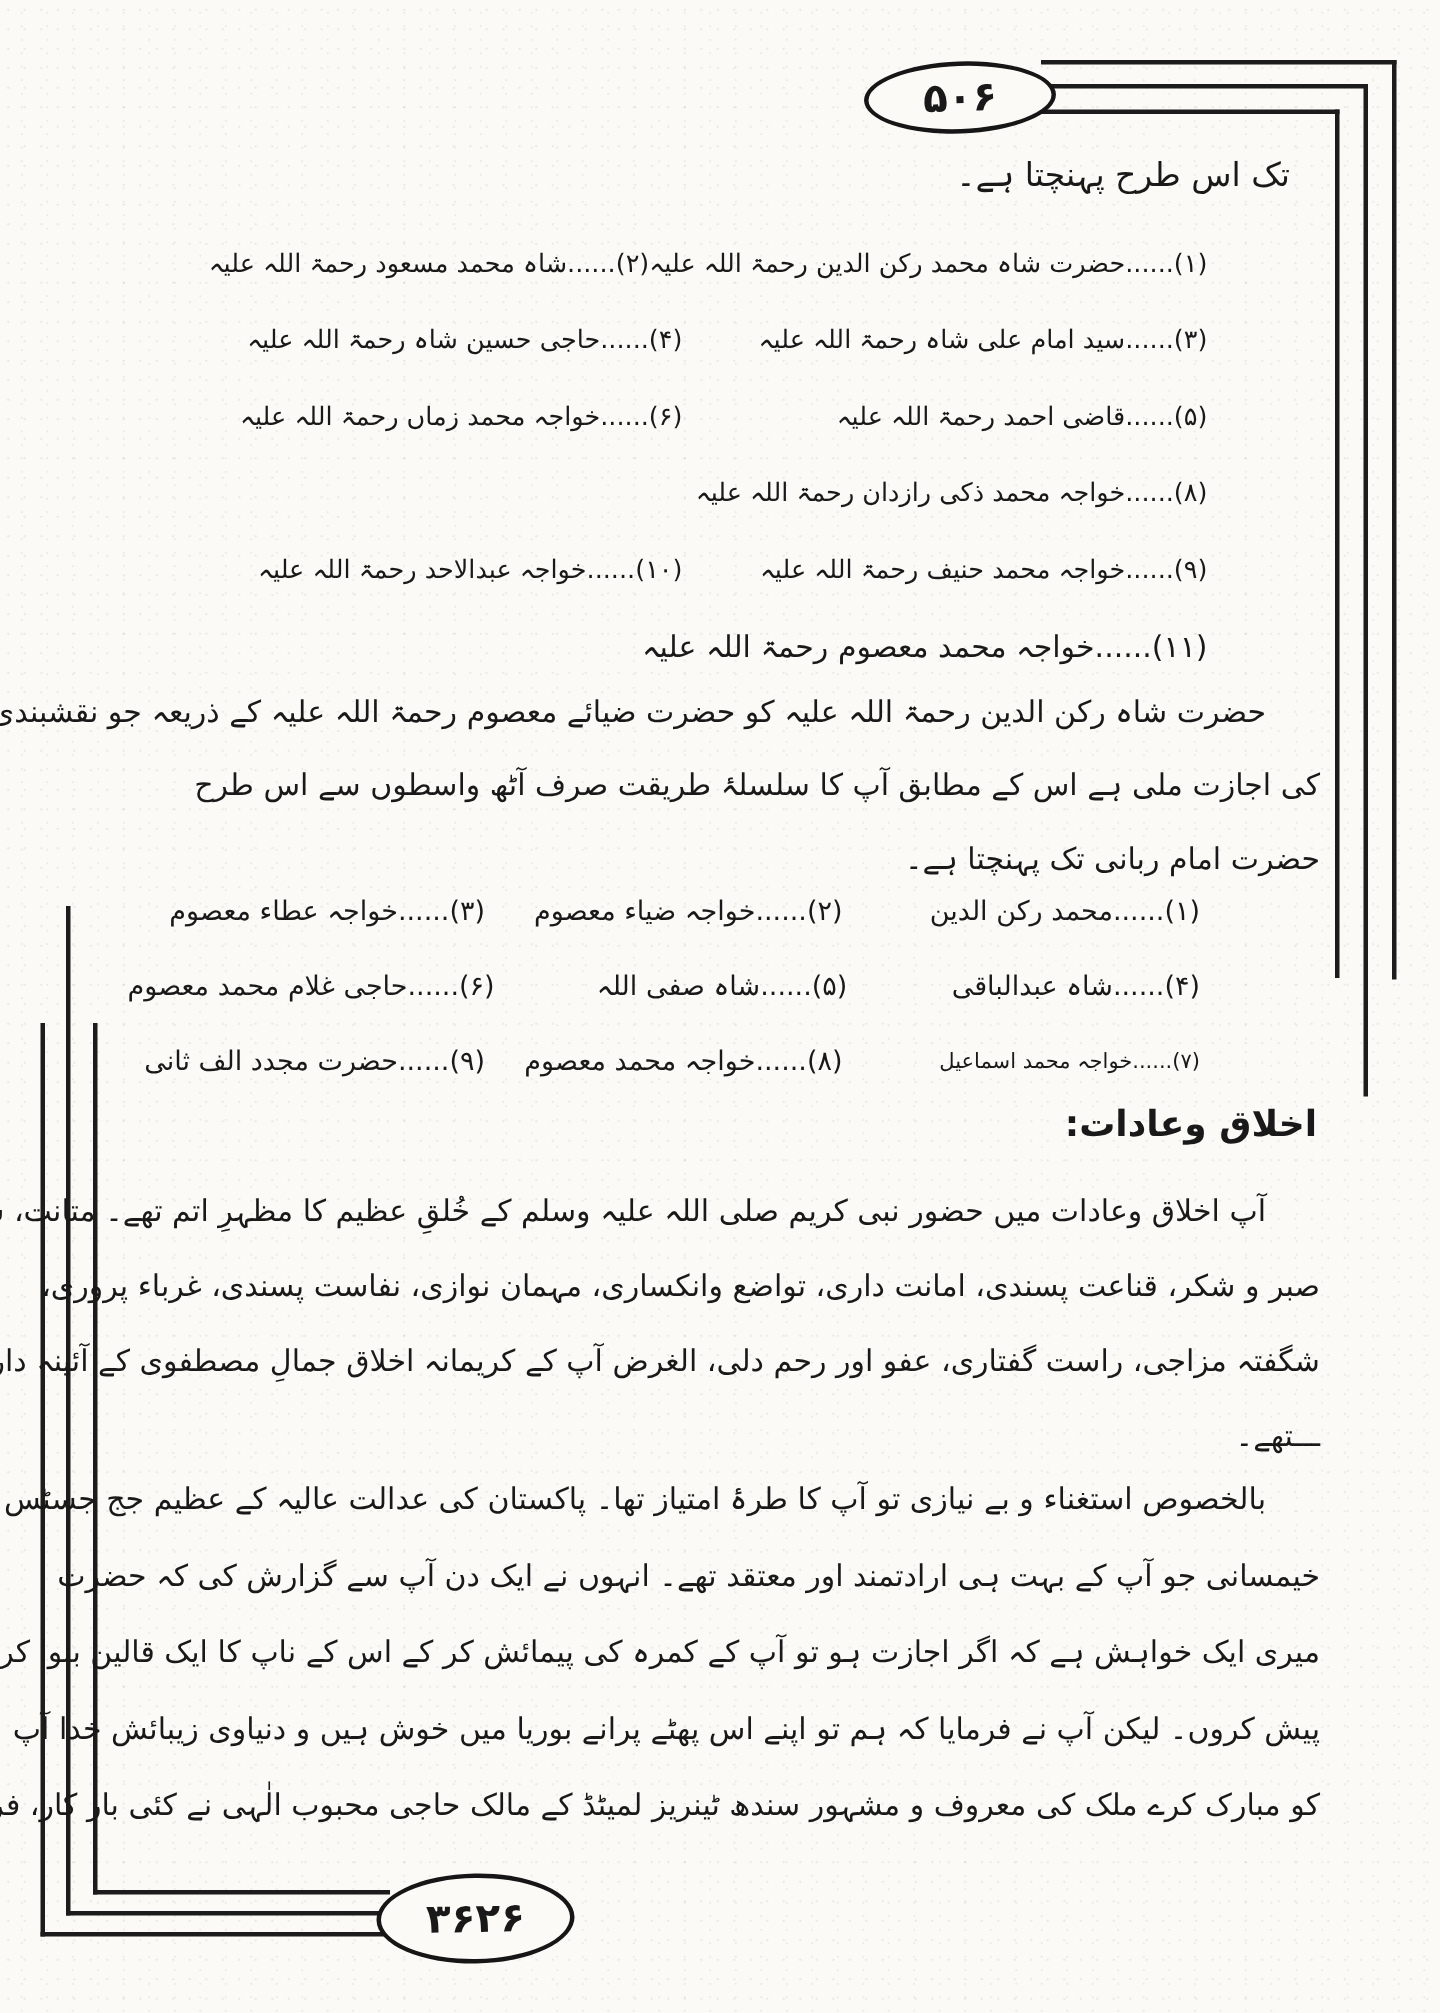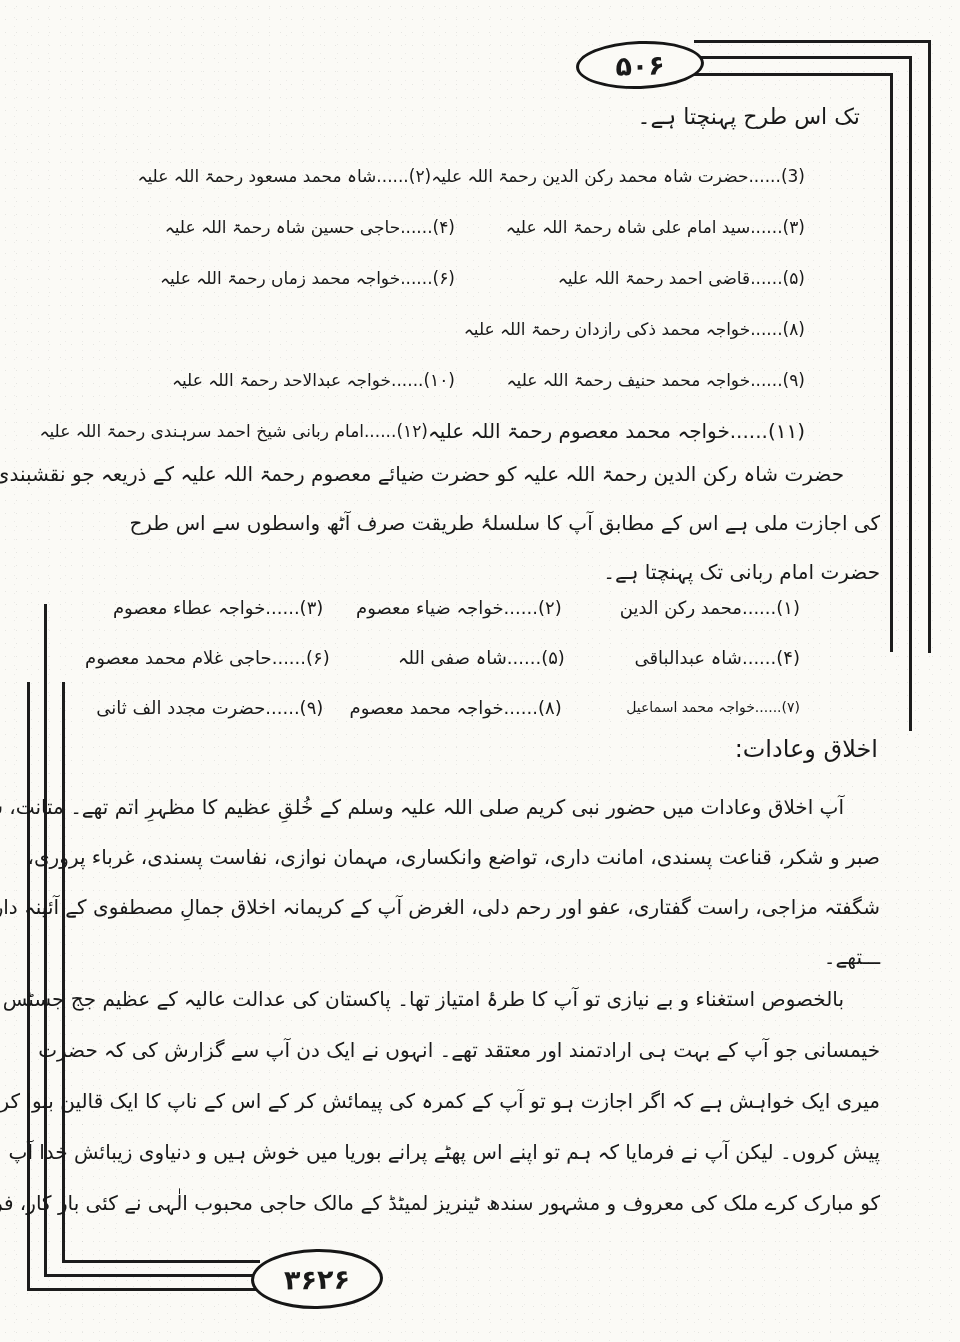--- a/index.html
+++ b/index.html
@@ -33,21 +33,21 @@
     font-size:27px;font-weight:bold;
     letter-spacing:2px;
   }
   .txt{position:absolute;z-index:2;}
   .line{white-space:nowrap;overflow:visible;}
   .chain{position:absolute;z-index:2;}
   .crow{display:flex;align-items:center;}
   .ccell{flex:1 1 0;text-align:right;white-space:nowrap;overflow:visible;}
   .para div{white-space:nowrap;text-align:right;overflow:visible;}
   .indent{text-indent:36px;}
-  .heading{font-weight:normal;}
+  .heading{font-weight:bold;}
 </style>
 </head>
 <body>
 
 <div class="page">
 
   <div class="bl" style="top:40px;left:694px;width:237px;height:3px;"></div>
   <div class="bl" style="top:40px;left:928px;width:3px;height:613px;"></div>
   <div class="bl" style="top:56px;left:694px;width:218px;height:3px;"></div>
   <div class="bl" style="top:56px;left:909px;width:3px;height:675px;"></div>
@@ -65,41 +65,40 @@
     <span>۵۰۶</span>
   </div>
   <div class="oval" style="left:251px;top:1249px;width:126px;height:54px;transform:rotate(-1deg);">
     <span>۳۶۲۶</span>
   </div>
 
   <div class="txt line" style="top:104px;right:100px;font-size:22px;">تک اس طرح پہنچتا ہے۔</div>
 
   <div class="chain" style="top:150px;right:155px;width:700px;">
     <div class="crow" style="height:51px;">
-      <div class="ccell" style="font-size:17px;">(3)......حضرت شاہ محمد رکن الدین رحمۃ اللہ علیہ</div>
+      <div class="ccell" style="font-size:17px;">(۱)......حضرت شاہ محمد رکن الدین رحمۃ اللہ علیہ</div>
       <div class="ccell" style="font-size:17px;">(۲)......شاہ محمد مسعود رحمۃ اللہ علیہ</div>
     </div>
     <div class="crow" style="height:51px;">
       <div class="ccell" style="font-size:17px;">(۳)......سید امام علی شاہ رحمۃ اللہ علیہ</div>
       <div class="ccell" style="font-size:17px;">(۴)......حاجی حسین شاہ رحمۃ اللہ علیہ</div>
     </div>
     <div class="crow" style="height:51px;">
       <div class="ccell" style="font-size:17px;">(۵)......قاضی احمد رحمۃ اللہ علیہ</div>
       <div class="ccell" style="font-size:17px;">(۶)......خواجہ محمد زماں رحمۃ اللہ علیہ</div>
     </div>
     <div class="crow" style="height:51px;">
       <div class="ccell" style="font-size:17px;">(۸)......خواجہ محمد ذکی رازدان رحمۃ اللہ علیہ</div>
     </div>
     <div class="crow" style="height:51px;">
       <div class="ccell" style="font-size:17px;">(۹)......خواجہ محمد حنیف رحمۃ اللہ علیہ</div>
       <div class="ccell" style="font-size:17px;">(۱۰)......خواجہ عبدالاحد رحمۃ اللہ علیہ</div>
     </div>
     <div class="crow" style="height:51px;">
       <div class="ccell" style="font-size:20px;">(۱۱)......خواجہ محمد معصوم رحمۃ اللہ علیہ</div>
-      <div class="ccell" style="font-size:17px;">(۱۲)......امام ربانی شیخ احمد سرہندی رحمۃ اللہ علیہ</div>
     </div>
   </div>
 
   <div class="txt para" style="top:450px;right:80px;width:812px;font-size:20px;line-height:49px;">
     <div class="indent">حضرت شاہ رکن الدین رحمۃ اللہ علیہ کو حضرت ضیائے معصوم رحمۃ اللہ علیہ کے ذریعہ جو نقشبندی سلسلہ</div>
     <div>کی اجازت ملی ہے اس کے مطابق آپ کا سلسلۂ طریقت صرف آٹھ واسطوں سے اس طرح</div>
     <div>حضرت امام ربانی تک پہنچتا ہے۔</div>
   </div>
 
   <div class="chain" style="top:582px;right:160px;width:715px;">

